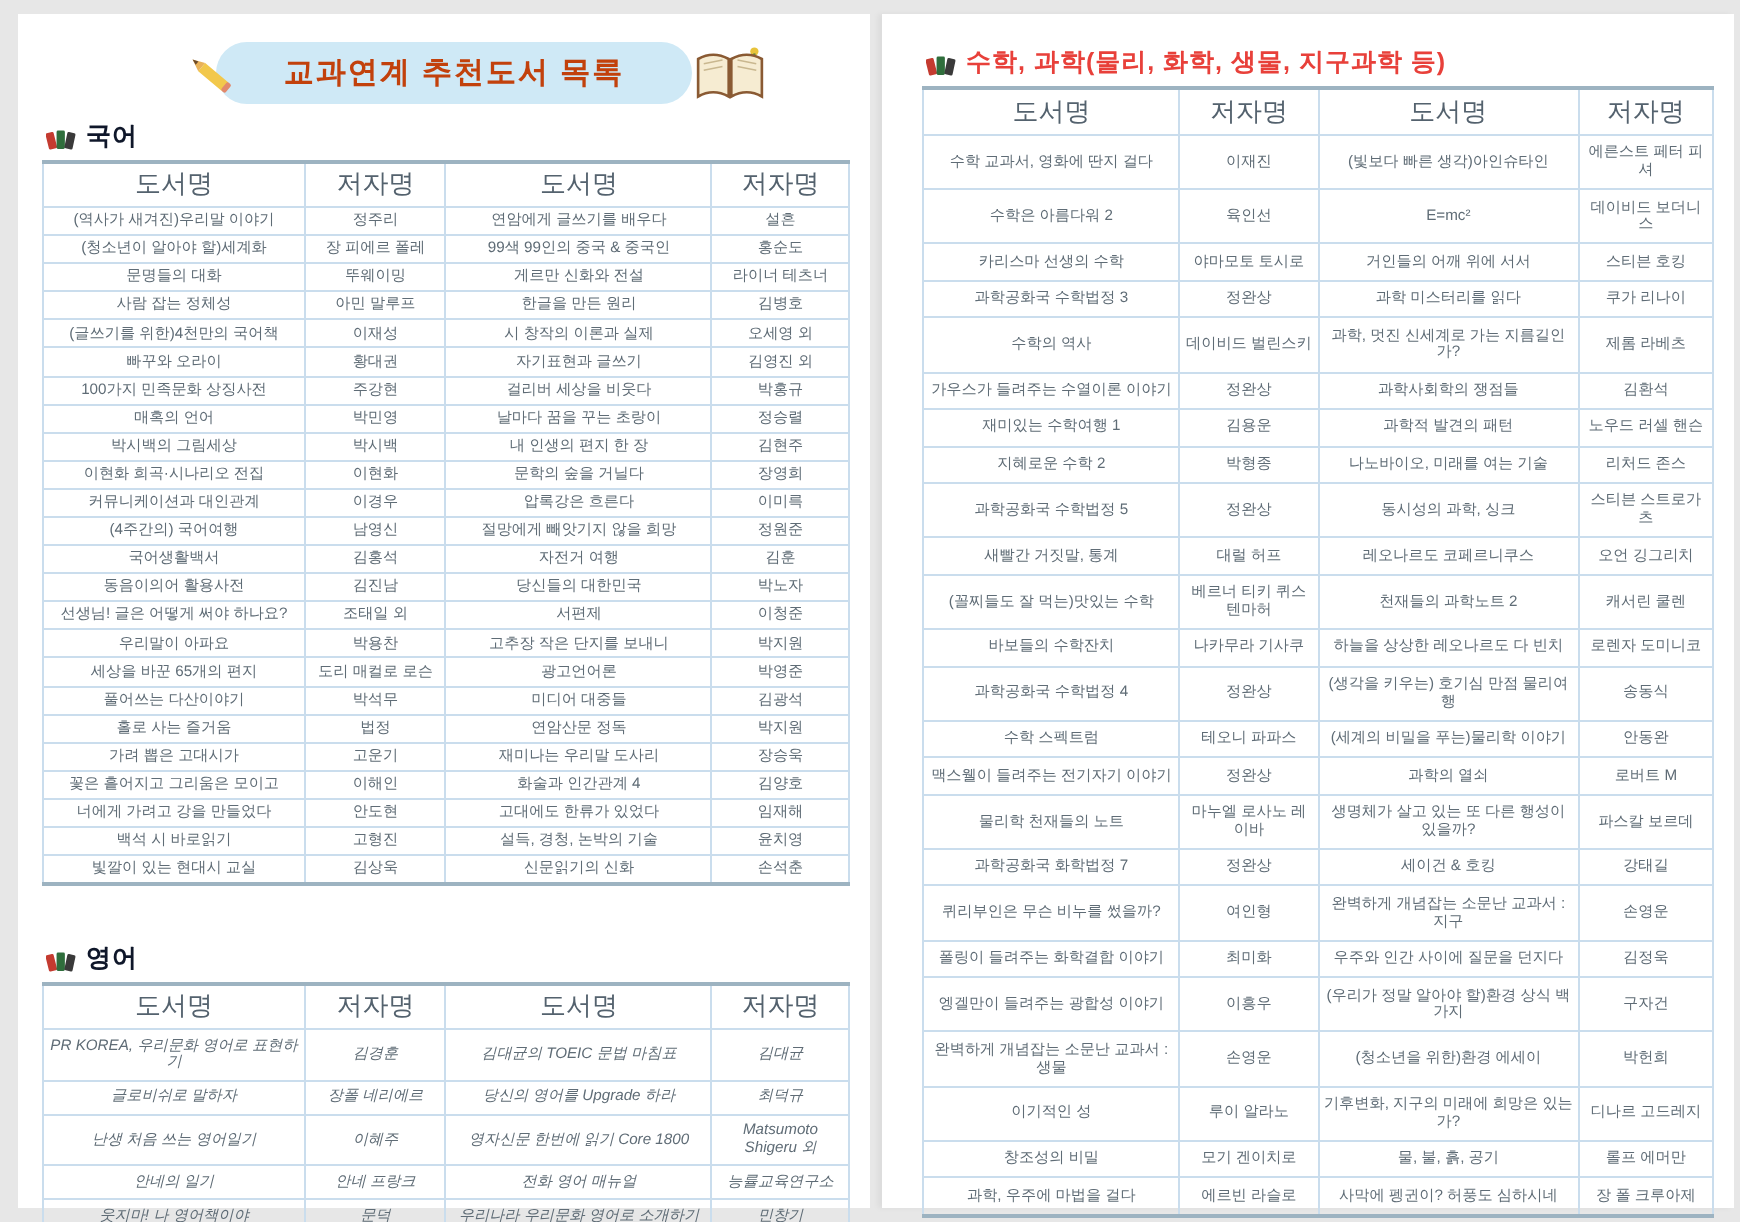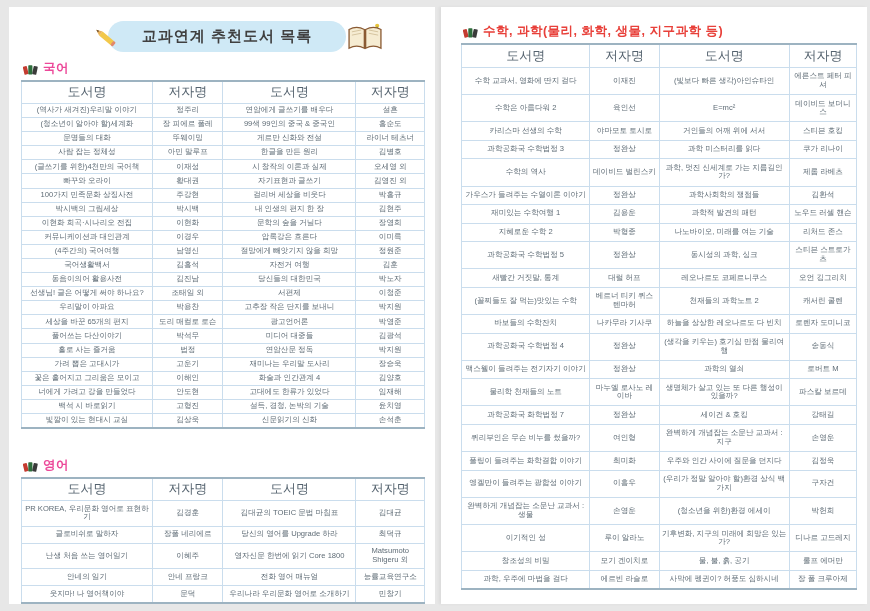--- a/index.html
+++ b/index.html
@@ -12,45 +12,45 @@
   .spread{position:absolute;left:0;top:0;width:870px;height:611px;}
   .page{position:absolute;top:7px;height:597px;background:#ffffff;}
   .page-left{left:9px;width:426px;}
   .page-right{left:441px;width:426px;box-shadow:-2px 0 3px rgba(0,0,0,0.05);}
   .page-inner{position:absolute;left:12px;right:10px;top:0;bottom:0;}
 
   
   .banner-row{display:flex;align-items:center;justify-content:center;margin:14px 0 6px 30px;gap:6px;}
   .banner{
     background:#cfe9f6;border-radius:16px;padding:6px 34px;
-    font-size:15px;font-weight:bold;color:#404040;letter-spacing:1px;white-space:nowrap;
+    font-size:15px;font-weight:bold;color:#c2410c;letter-spacing:1px;white-space:nowrap;
   }
   .pencil-svg{width:26px;height:26px;margin-right:-16px;position:relative;z-index:2;}
   .book-svg{width:38px;height:30px;margin-left:-6px;}
 
   
   .section-head{display:flex;align-items:center;gap:5px;margin:8px 0 3px 2px;}
   .section-title{font-size:12.5px;font-weight:bold;letter-spacing:0.5px;}
-  .blue .section-title{color:#ec4899;text-align:right;}
+  .blue .section-title{color:#0f172a;text-align:right;}
   .red .section-title{color:#e8403a;}
   .books-svg{width:15px;height:12px;}
 
   
   table{border-collapse:collapse;table-layout:fixed;width:100%;
         border-top:2px solid #9db3c1;border-bottom:2px solid #9db3c1;}
   th,td{
     border:1px solid #cadded;
     text-align:center;vertical-align:middle;
     color:#5f6c76;font-size:7.6px;line-height:1.15;
     padding:2.2px 2px;overflow:hidden;
   }
   th{color:#54626e;font-weight:normal;font-size:13px;padding:3px 2px;}
   .math-table td{padding:4.4px 2px;}
   .math-table th{padding:3.5px 2px;}
-  .eng-table td{padding:3.6px 2px;}
+  .eng-table td{padding:3.6px 2px;font-style:italic;}
   col.c-title{width:32.5%;}
   col.c-author{width:17.5%;}
   col.c-title2{width:33%;}
   col.c-author2{width:17%;}
 </style>
 </head>
 <body>
 
 <div class="spread">
 
@@ -140,20 +140,26 @@
               <td>자기표현과 글쓰기</td>
               <td>김영진 외</td>
             </tr>
             <tr>
               <td>100가지 민족문화 상징사전</td>
               <td>주강현</td>
               <td>걸리버 세상을 비웃다</td>
               <td>박홍규</td>
             </tr>
             <tr>
+              <td>매혹의 언어</td>
+              <td>박민영</td>
+              <td>날마다 꿈을 꾸는 초랑이</td>
+              <td>정승렬</td>
+            </tr>
+            <tr>
               <td>박시백의 그림세상</td>
               <td>박시백</td>
               <td>내 인생의 편지 한 장</td>
               <td>김현주</td>
             </tr>
             <tr>
               <td>이현화 희곡·시나리오 전집</td>
               <td>이현화</td>
               <td>문학의 숲을 거닐다</td>
               <td>장영희</td>
@@ -406,20 +412,26 @@
               <td>하늘을 상상한 레오나르도 다 빈치</td>
               <td>로렌자 도미니코</td>
             </tr>
             <tr>
               <td>과학공화국 수학법정 4</td>
               <td>정완상</td>
               <td>(생각을 키우는) 호기심 만점 물리여행</td>
               <td>송동식</td>
             </tr>
             <tr>
+              <td>수학 스펙트럼</td>
+              <td>테오니 파파스</td>
+              <td>(세계의 비밀을 푸는)물리학 이야기</td>
+              <td>안동완</td>
+            </tr>
+            <tr>
               <td>맥스웰이 들려주는 전기자기 이야기</td>
               <td>정완상</td>
               <td>과학의 열쇠</td>
               <td>로버트 M</td>
             </tr>
             <tr>
               <td>물리학 천재들의 노트</td>
               <td>마누엘 로사노 레이바</td>
               <td>생명체가 살고 있는 또 다른 행성이 있을까?</td>
               <td>파스칼 보르데</td>

